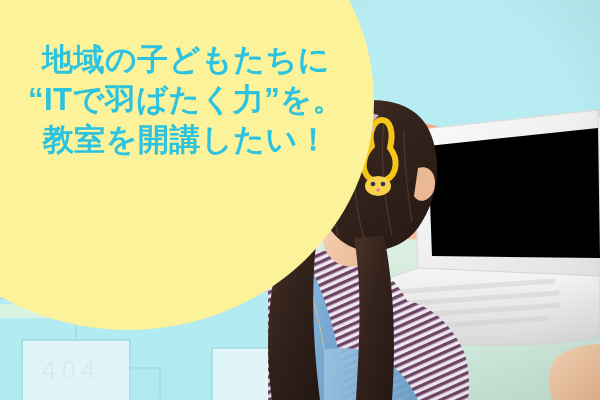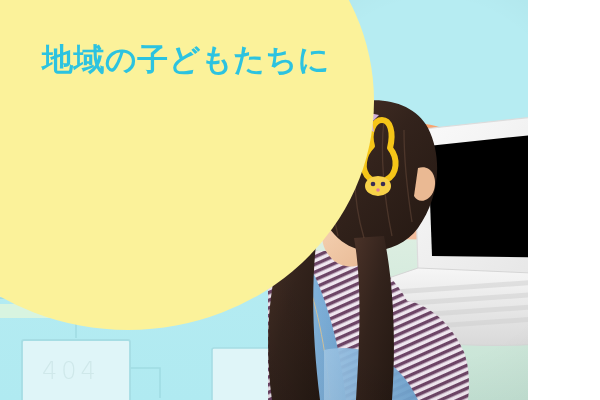--- a/index.html
+++ b/index.html
@@ -4,21 +4,21 @@
 <style>
   html,body{margin:0;padding:0;}
   body{
     width:600px;height:400px;overflow:hidden;
     font-family:"Liberation Sans","DejaVu Sans",sans-serif;
     background:#ffffff;
   }
 
   
   .stage{
-    position:relative;width:528px;height:400px;overflow:hidden;
+    position:relative;width:600px;height:400px;overflow:hidden;
     background:#0f172a;
   }
 
   
   .bg-wire{position:absolute;inset:0;}
   .bg-wire svg{display:block;width:600px;height:400px;}
 
   
   .photo{
     position:absolute;left:268px;top:0;width:332px;height:400px;
@@ -274,17 +274,19 @@
     </svg>
   </div>
 
   <div>
     <div class="blob-corner"></div>
     <div class="blob"></div>
   </div>
 
   <div class="headline">
     <span class="hl-line l1">地域の子どもたちに</span>
+    <span class="hl-line l2">“ITで羽ばたく力”を。</span>
+    <span class="hl-line l4">教室を開講したい！</span>
   </div>
 
   <div class="label404">404</div>
 
 </div>
 
 </body></html>

